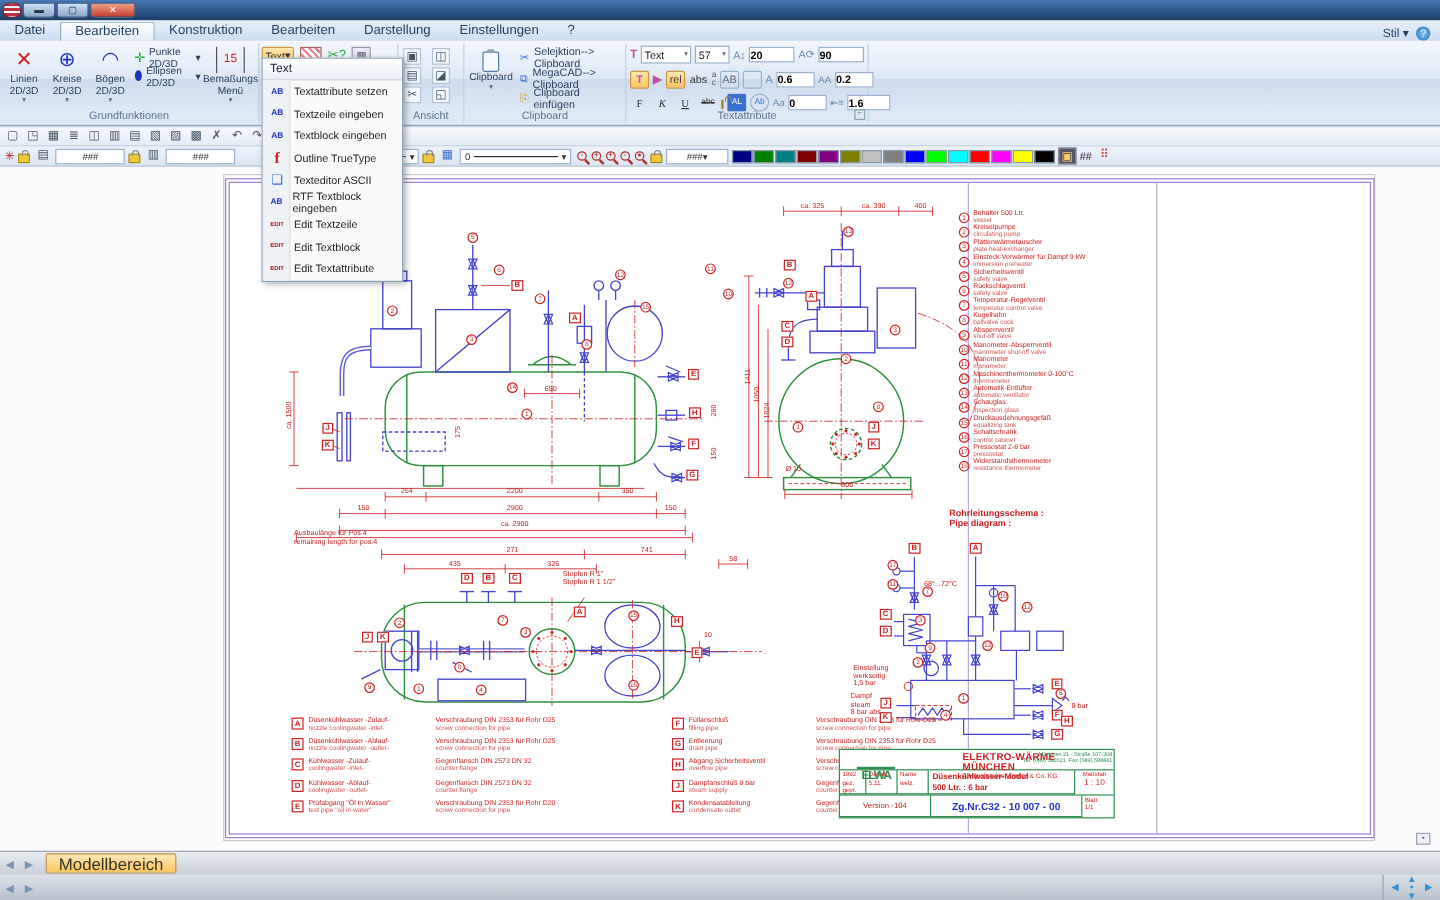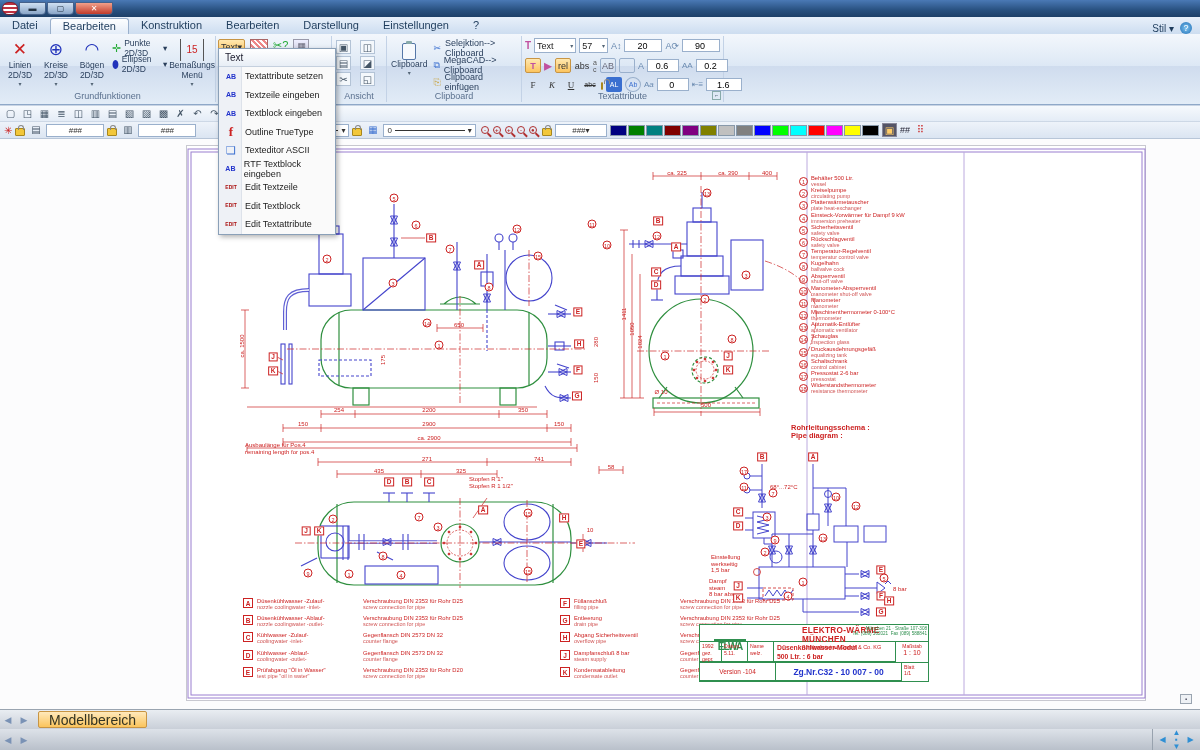--- a/index.html
+++ b/index.html
@@ -29,21 +29,21 @@
   
   #ribbon { position:absolute; left:0; top:34px; width:1200px; height:71px;
     background:linear-gradient(#f3f7fc,#dde8f5 45%,#cfdcee 46%,#e2ecf7); border-bottom:1px solid #8fa8c8; }
   .rgroup { position:absolute; top:2px; bottom:2px; border-right:1px solid #c3d2e6; }
   .rg-label { position:absolute; bottom:1px; left:0; right:0; text-align:center; font-size:9px; color:#5a708e; }
   .bigbtn { display:inline-flex; flex-direction:column; align-items:center; width:47px; padding-top:3px; font-size:8.5px; color:#2a3f5c; text-align:center; line-height:1.15; }
   .bigico { width:24px; height:22px; display:flex; align-items:center; justify-content:center; font-size:17px; }
   .carət { font-size:6px; color:#567; }
   .sidebtn { display:flex; align-items:center; gap:3px; font-size:8.5px; color:#2a3f5c; height:16px; padding:0 2px; }
   .mini { font-size:11px; }
-  input.rfield { width:38px; height:13px; font-size:9px; text-align:center; border:1px solid #9ab0cc; background:#fff; padding-right:2px; }
+  input.rfield { width:38px; height:13px; font-size:9px; text-align:left; border:1px solid #9ab0cc; background:#fff; padding-right:2px;font-weight:bold; }
   .tbtn { min-width:16px; height:15px; border:1px solid transparent; border-radius:2px; font-size:9px;
     display:inline-flex; align-items:center; justify-content:center; color:#333; padding:0 2px;}
   .tbtn.on { background:linear-gradient(#ffe8b0,#fcc45e); border-color:#c89544; }
   .combo { height:15px; background:#fff; border:1px solid #9ab0cc; font-size:9px; display:inline-flex; align-items:center; padding:0 2px; color:#222; }
   .combo .arr { margin-left:auto; font-size:6px; color:#567; padding-left:4px; }
   .clip-ico { width:14px; height:17px; border:1.5px solid #5577a8; border-radius:2px; background:#f6f9fd; position:relative; }
   .clip-ico::before { content:""; position:absolute; left:3px; top:-3px; width:6px; height:3px; background:#8aa; border-radius:1px; }
   .rowbtn { display:flex; align-items:center; gap:4px; font-size:9px; color:#2a3f5c; height:16px; }
   .launcher { position:absolute; right:2px; bottom:2px; width:9px; height:9px; border:1px solid #8aa; font-size:6px; line-height:7px; text-align:center; color:#678; }
 

